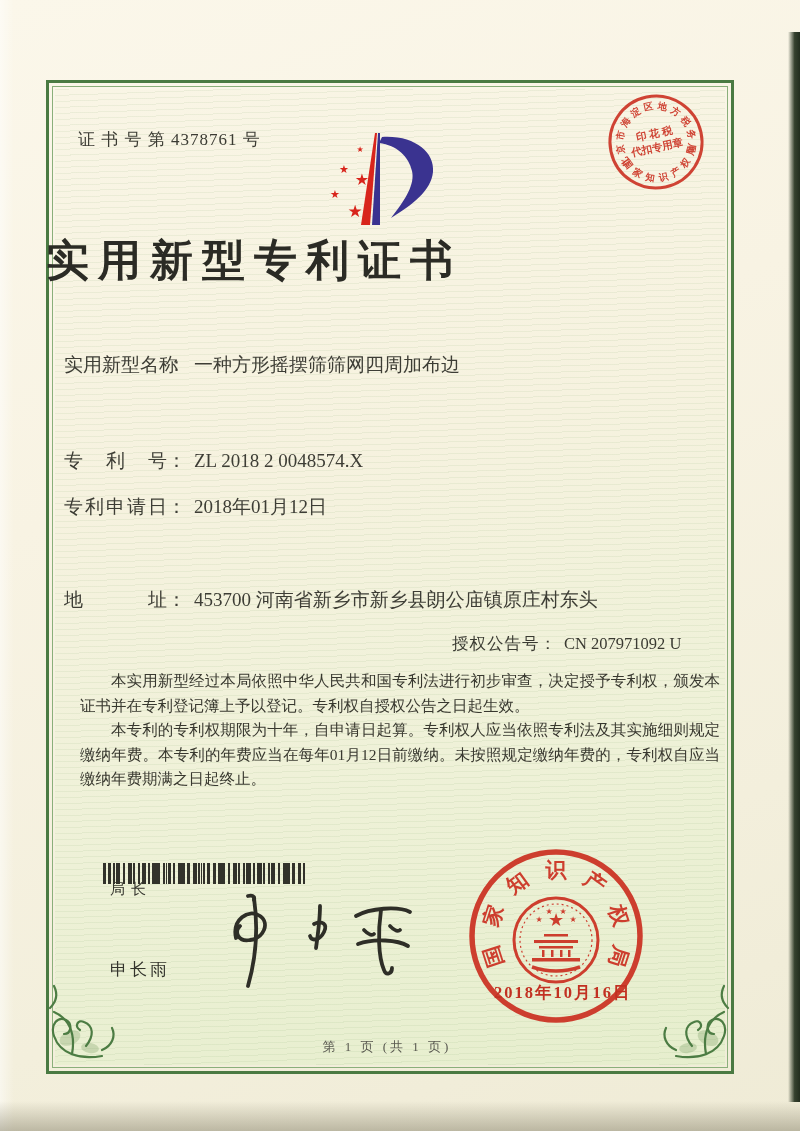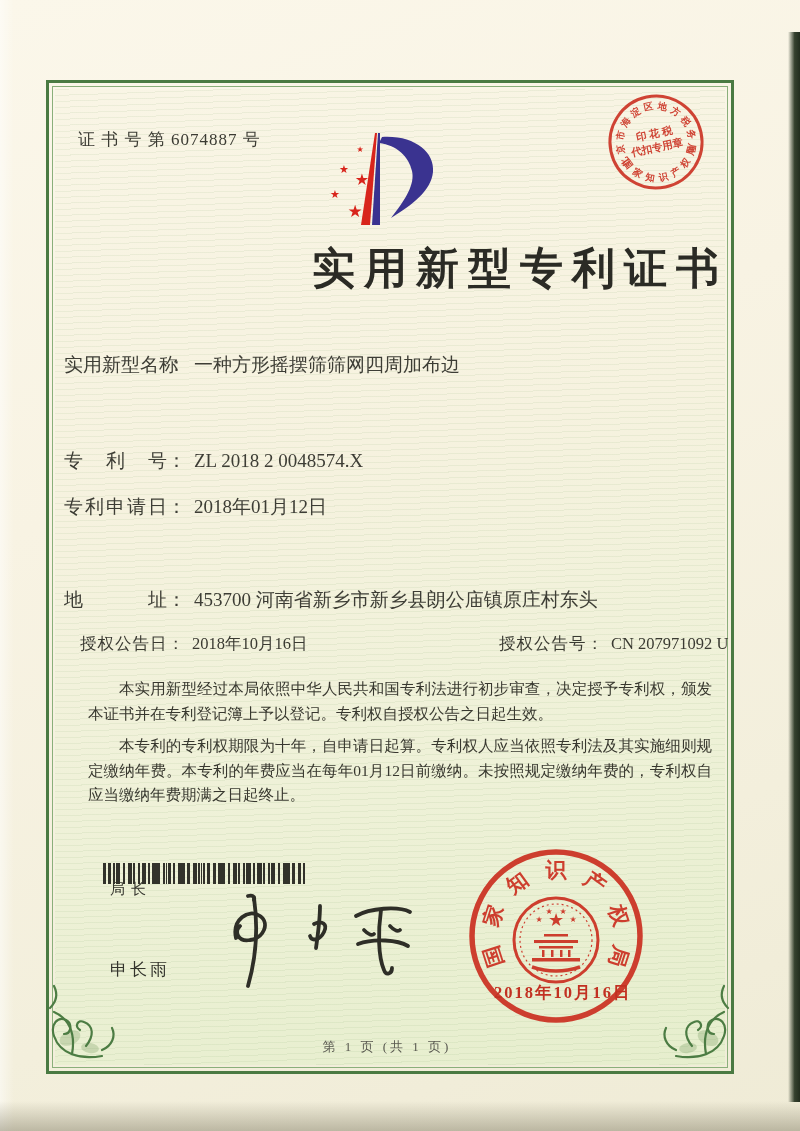--- a/index.html
+++ b/index.html
@@ -21,34 +21,34 @@
   .frame{position:absolute;left:46px;top:80px;width:682px;height:988px;
     border:3px solid #4a7a42;}
   .frame-inner-line{position:absolute;inset:3px;border:1px solid #8aaf7a;}
   .guilloche{position:absolute;inset:6px;
     background:
       repeating-linear-gradient(178deg,rgba(128,168,108,.11) 0 1px,rgba(255,255,255,0) 1px 6px),
       linear-gradient(168deg,#f9f5e5 0%,#f6f2df 38%,#eef1d7 70%,#e6eecd 100%);}
 
   .abs{position:absolute;}
   .cert-no{left:78px;top:128px;font-size:17px;color:#3b3b33;letter-spacing:1px;}
-  .title{left:46px;top:240px;width:682px;text-align:right;
+  .title{left:46px;top:232px;width:682px;text-align:left;
     font-size:43px;font-weight:700;letter-spacing:9px;color:#2b2b25;}
 
   .field{left:64px;font-size:19px;color:#3d3d35;white-space:nowrap;}
   .flabel{display:inline-block;width:103px;text-align:justify;text-align-last:justify;}
   .colon{margin-right:8px;}
   .f0{top:352px}.f1{top:401px}.f2{top:448px}.f3{top:494px}.f4{top:540px}.f5{top:587px}
   .grant-date{left:80px;top:633px;font-size:16.5px;white-space:nowrap;}
-  .grant-no{left:452px;top:633px;font-size:16.5px;white-space:nowrap;margin-left:47px;}
+  .grant-no{left:452px;top:633px;font-size:16.5px;white-space:nowrap;}
   .glabel{letter-spacing:1px;}
 
   .paras{left:80px;top:669px;width:640px;font-size:15.5px;line-height:24.5px;
     text-align:justify;color:#38382f;}
-  .paras p{margin:8px;text-indent:2em;}
+  .paras p{margin:0;text-indent:2em;}
 
   .barcode{left:103px;top:863px;width:203px;height:21px;
     background:
       repeating-linear-gradient(90deg,#32322b 0 2px,rgba(0,0,0,0) 2px 5px),
       repeating-linear-gradient(90deg,#32322b 0 1px,rgba(0,0,0,0) 1px 7px),
       repeating-linear-gradient(90deg,#32322b 0 3px,rgba(0,0,0,0) 3px 13px);}
 
   .director-title{left:110px;top:880px;font-size:15px;letter-spacing:6px;color:#34342d;}
   .director-name{left:110px;top:958px;font-size:17px;letter-spacing:3px;color:#34342d;}
   .signature{left:218px;top:886px;}
@@ -74,21 +74,21 @@
 </head>
 <body>
 
 <div class="paper">
 
   <div class="frame">
     <div class="frame-inner-line"></div>
     <div class="guilloche"></div>
   </div>
 
-  <div class="abs cert-no">证 书 号 第 6074887 号</div>
+  <div class="abs cert-no">证 书 号 第 4378761 号</div>
 
   <svg class="abs tax-stamp" width="104" height="108" viewBox="0 0 104 108">
     <g transform="translate(52 54) rotate(-12)">
       <circle r="46" fill="none" stroke="#cc3526" stroke-width="3"></circle>
       <g class="seal-red">
           <text transform="rotate(-112) translate(0 -36)" text-anchor="middle" dominant-baseline="central" font-size="9.4" font-weight="700" fill="#cc3526">北</text>
           <text transform="rotate(-89.6) translate(0 -36)" text-anchor="middle" dominant-baseline="central" font-size="9.4" font-weight="700" fill="#cc3526">京</text>
           <text transform="rotate(-67.19999999999999) translate(0 -36)" text-anchor="middle" dominant-baseline="central" font-size="9.4" font-weight="700" fill="#cc3526">市</text>
           <text transform="rotate(-44.8) translate(0 -36)" text-anchor="middle" dominant-baseline="central" font-size="9.4" font-weight="700" fill="#cc3526">海</text>
           <text transform="rotate(-22.39999999999999) translate(0 -36)" text-anchor="middle" dominant-baseline="central" font-size="9.4" font-weight="700" fill="#cc3526">淀</text>
@@ -132,23 +132,20 @@
   <div class="abs field f2">
     <span class="flabel">专利号</span><span class="colon">：</span><span>ZL 2018 2 0048574.X</span>
   </div>
   <div class="abs field f3">
     <span class="flabel">专利申请日</span><span class="colon">：</span><span>2018年01月12日</span>
   </div>
   <div class="abs field f5">
     <span class="flabel">地址</span><span class="colon">：</span><span>453700 河南省新乡市新乡县朗公庙镇原庄村东头</span>
   </div>
 
-  <div class="abs grant-date">
-    <span class="glabel">授权公告日</span><span class="colon">：</span><span>2018年10月16日</span>
-  </div>
   <div class="abs grant-no">
     <span class="glabel">授权公告号</span><span class="colon">：</span><span>CN 207971092 U</span>
   </div>
 
   <div class="abs paras">
     <p>本实用新型经过本局依照中华人民共和国专利法进行初步审查，决定授予专利权，颁发本证书并在专利登记簿上予以登记。专利权自授权公告之日起生效。</p>
     <p>本专利的专利权期限为十年，自申请日起算。专利权人应当依照专利法及其实施细则规定缴纳年费。本专利的年费应当在每年01月12日前缴纳。未按照规定缴纳年费的，专利权自应当缴纳年费期满之日起终止。</p>
   </div>
 
   <div class="abs barcode"></div>

